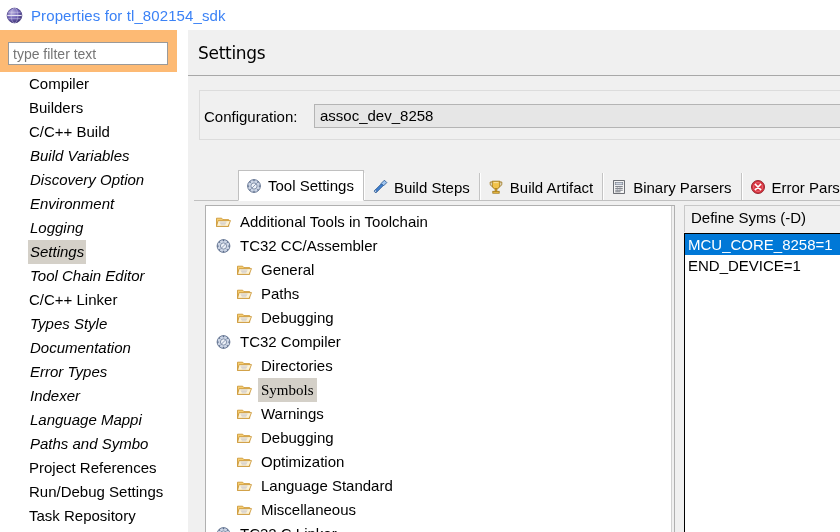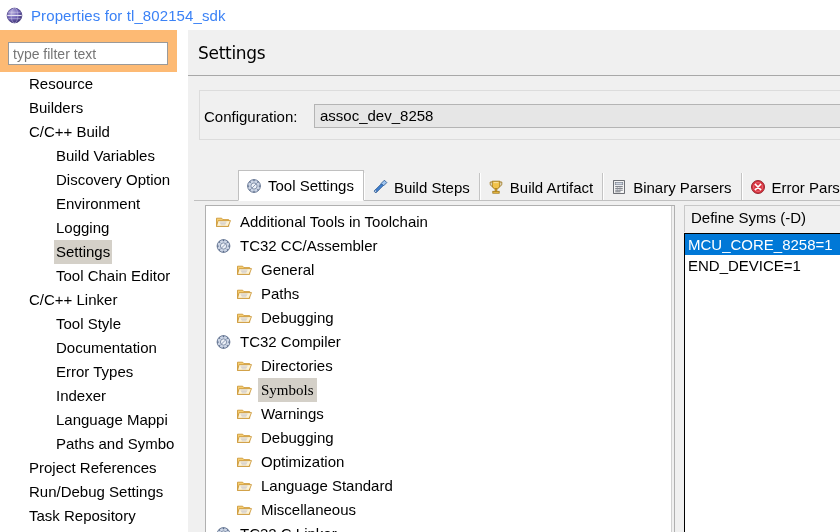--- a/index.html
+++ b/index.html
@@ -69,21 +69,21 @@
   .nav-item {
     height: 24px;
     line-height: 24px;
     font-size: 15px;
     color: #000000;
     white-space: nowrap;
     padding-left: 27px;
     position: relative;
   }
   .nav-item.lvl1 { padding-left: 27px; }
-  .nav-item.lvl2 { padding-left: 54px; }
+  .nav-item.lvl2 { padding-left: 28px; font-style: italic; }
   .nav-item > span.lbl {
     display: inline-block;
     padding: 0 2px;
   }
   .nav-item.sel > span.lbl {
     background: #d4d0c8;
   }
 
   
   #main-pane {
@@ -269,31 +269,31 @@
         <path d="M2.4 11.7 H14.6" stroke="#cfcae6" stroke-width="0.7" fill="none" opacity="0.8"></path>
         <ellipse cx="8.5" cy="8.5" rx="3.4" ry="7.4" fill="none" stroke="#d8d4ec" stroke-width="0.6" opacity="0.75"></ellipse>
       </svg>
     </div>
     <div id="title-text">Properties for tl_802154_sdk</div>
   </div>
 
   <div id="left-pane">
     <input id="filter-box" type="text" placeholder="type filter text" style="">
     <div id="nav-tree">
-        <div class="nav-item lvl1"><span class="lbl">Resource</span></div>
+        <div class="nav-item lvl1"><span class="lbl">Compiler</span></div>
         <div class="nav-item lvl1"><span class="lbl">Builders</span></div>
         <div class="nav-item lvl1"><span class="lbl">C/C++ Build</span></div>
         <div class="nav-item lvl2"><span class="lbl">Build Variables</span></div>
         <div class="nav-item lvl2"><span class="lbl">Discovery Option</span></div>
         <div class="nav-item lvl2"><span class="lbl">Environment</span></div>
         <div class="nav-item lvl2"><span class="lbl">Logging</span></div>
         <div class="nav-item lvl2 sel"><span class="lbl">Settings</span></div>
         <div class="nav-item lvl2"><span class="lbl">Tool Chain Editor</span></div>
         <div class="nav-item lvl1"><span class="lbl">C/C++ Linker</span></div>
-        <div class="nav-item lvl2"><span class="lbl">Tool Style</span></div>
+        <div class="nav-item lvl2"><span class="lbl">Types Style</span></div>
         <div class="nav-item lvl2"><span class="lbl">Documentation</span></div>
         <div class="nav-item lvl2"><span class="lbl">Error Types</span></div>
         <div class="nav-item lvl2"><span class="lbl">Indexer</span></div>
         <div class="nav-item lvl2"><span class="lbl">Language Mappi</span></div>
         <div class="nav-item lvl2"><span class="lbl">Paths and Symbo</span></div>
         <div class="nav-item lvl1"><span class="lbl">Project References</span></div>
         <div class="nav-item lvl1"><span class="lbl">Run/Debug Settings</span></div>
         <div class="nav-item lvl1"><span class="lbl">Task Repository</span></div>
         <div class="nav-item lvl1"><span class="lbl">Telink Loader</span></div>
       </div>

